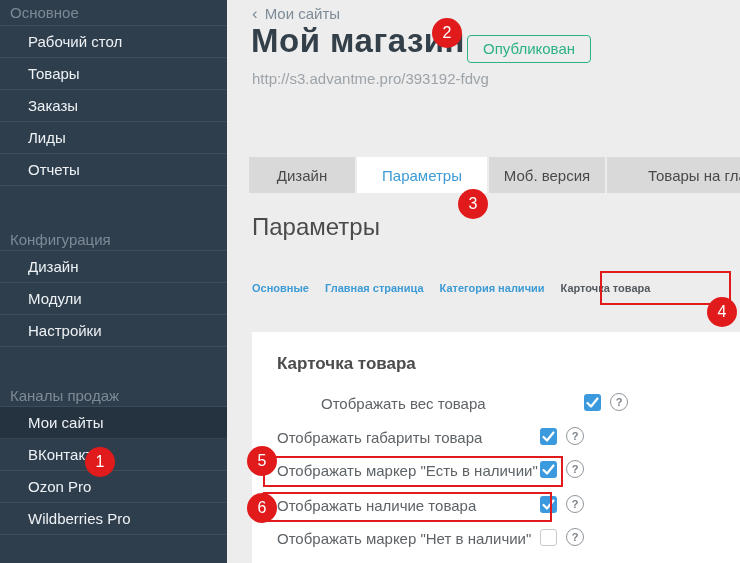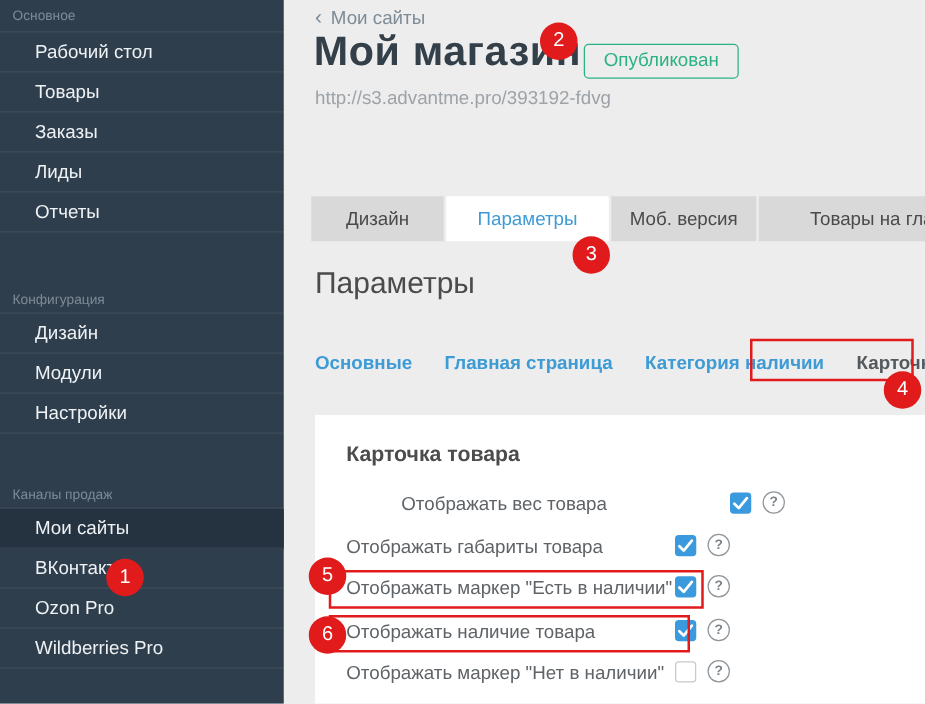--- a/index.html
+++ b/index.html
@@ -9,21 +9,21 @@
     background:#ededed; overflow:hidden; position:relative;
   }
   #app { position:relative; width:740px; height:563px; overflow:hidden; }
 
   
   .sidebar {
     position:absolute; left:0; top:0; width:227px; height:563px;
     background:#2f3e4d; z-index:1;
   }
   .sb-header {
-    height:26px; line-height:26px; padding-left:10px; font-size:11px;
+    height:26px; line-height:26px; padding-left:10px; font-size:15px;
     color:#7d8a96; border-bottom:1px solid rgba(255,255,255,0.08);
   }
   .sb-header.tall { height:28px; line-height:34px; }
   .sb-item {
     height:32px; line-height:31px; padding-left:28px; font-size:15px;
     color:#eef2f5; border-bottom:1px solid rgba(255,255,255,0.08);
     cursor:pointer; position:relative;
   }
   .sb-item.selected { background:#253240; }
   .sb-gap-a { height:37px; }
@@ -63,22 +63,22 @@
   .tab.t2 { width:116px; }
   .tab.t3 { flex:1; justify-content:flex-start; padding-left:41px; overflow:hidden; white-space:nowrap; }
 
   .section-heading {
     position:absolute; left:252px; top:213px; font-size:24px; color:#4b4b4b;
     font-weight:400; z-index:2;
   }
 
   
   .subtabs {
-    position:absolute; left:252px; top:282px; right:0; display:flex; gap:26px;
-    font-size:15px; font-weight:700; z-index:2; white-space:nowrap; overflow:hidden;
+    position:absolute; left:252px; top:282px; right:0; display:flex; gap:16px;
+    font-size:11px; font-weight:700; z-index:2; white-space:nowrap; overflow:hidden;
   }
   .subtab { color:#3d9bd5; cursor:pointer; }
   .subtab.active { color:#54595e; cursor:default; }
 
   
   .card {
     position:absolute; left:252px; top:332px; width:488px; height:231px;
     background:#ffffff; z-index:2;
   }
   .card-heading {

